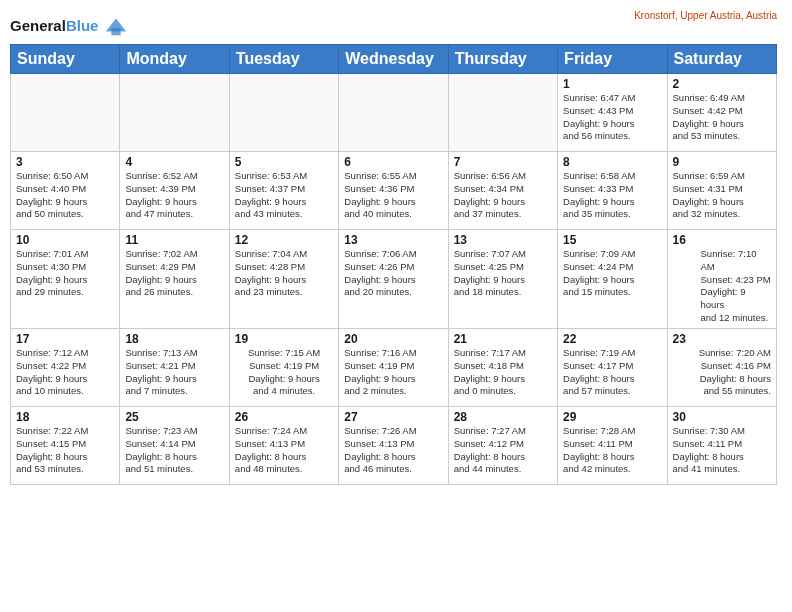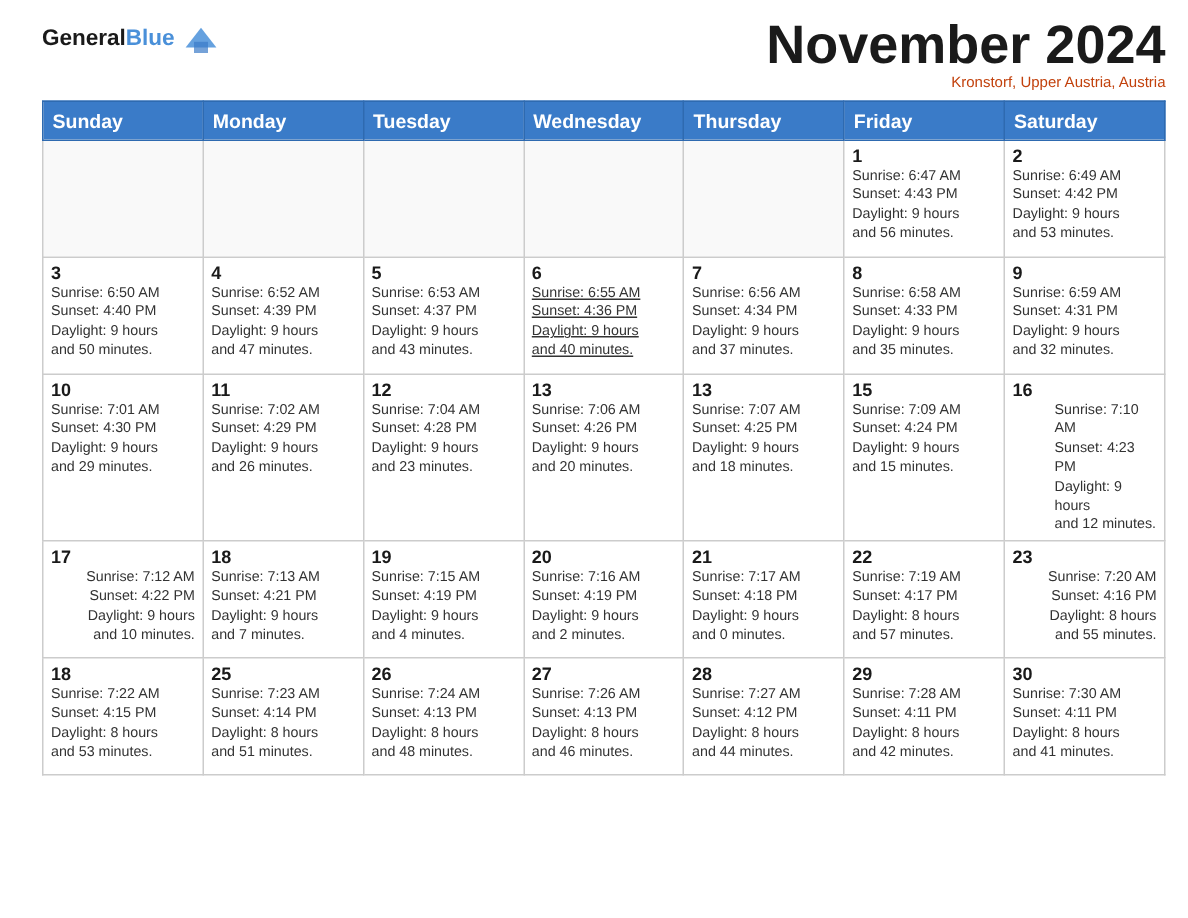--- a/index.html
+++ b/index.html
@@ -5,21 +5,21 @@
     * { margin: 0; padding: 0; box-sizing: border-box; }
     body {
       font-family: Arial, sans-serif;
       background: #fff;
       width: 792px;
       height: 612px;
       overflow: hidden;
     }
     .container {
       width: 792px;
-      padding: 10px 15px 5px 28px;
+      padding: 10px 15px 5px 10px;
     }
     .header-row {
       display: flex;
       align-items: flex-start;
       justify-content: space-between;
       margin-bottom: 6px;
     }
     .logo {
       display: flex;
       align-items: center;
@@ -53,21 +53,21 @@
       color: #c2410c;
     }
     .calendar-table {
       width: 100%;
       border-collapse: collapse;
       table-layout: fixed;
     }
     .calendar-table th {
       background-color: #3a7bc8;
       color: #fff;
-      font-size: 13px;
+      font-size: 16px;
       font-weight: bold;
       text-align: left;
       padding: 5px 6px;
       border: 1px solid #2e6ab0;
     }
     .calendar-table td {
       border: 1px solid #ccc;
       vertical-align: top;
       padding: 3px 5px;
       font-size: 10px;
@@ -101,21 +101,20 @@
         <div style="display:flex;align-items:center;">
           <span class="logo-text">General<span>Blue</span></span>
           <svg class="logo-icon" viewBox="0 0 30 24" xmlns="http://www.w3.org/2000/svg">
             <path d="M4 18 L15 4 L26 18 Z" fill="#4a90d9" opacity="0.85"></path>
             <path d="M10 22 L20 22 L20 14 L10 14 Z" fill="#3a7bc8" opacity="0.7"></path>
           </svg>
         </div>
       </div>
     </div>
     <div class="title-block">
-      <div class="month-title">November 2024</div>
       <div class="location">Kronstorf, Upper Austria, Austria</div>
     </div>
   </div>
 
   <table class="calendar-table">
     <thead>
       <tr>
       <th>Sunday</th>
           <th>Monday</th>
           <th>Tuesday</th>
@@ -164,21 +163,21 @@
           </td>
           <td>
             <span class="day-number">5</span>
             <div class="day-info" style="white-space: pre-line;">Sunrise: 6:53 AM
 Sunset: 4:37 PM
 Daylight: 9 hours
 and 43 minutes.</div>
           </td>
           <td>
             <span class="day-number">6</span>
-            <div class="day-info" style="white-space: pre-line; text-decoration: underline;">Sunrise: 6:55 AM
+            <div class="day-info" style="white-space: pre-line;">Sunrise: 6:55 AM
 Sunset: 4:36 PM
 Daylight: 9 hours
 and 40 minutes.</div>
           </td>
           <td>
             <span class="day-number">7</span>
             <div class="day-info" style="white-space: pre-line;">Sunrise: 6:56 AM
 Sunset: 4:34 PM
 Daylight: 9 hours
 and 37 minutes.</div>
@@ -245,35 +244,35 @@
             <span class="day-number">16</span>
             <div class="day-info" style="white-space: pre-line; margin-left: 28px;">Sunrise: 7:10 AM
 Sunset: 4:23 PM
 Daylight: 9 hours
 and 12 minutes.</div>
           </td>
         </tr>
         <tr>
           <td>
             <span class="day-number">17</span>
-            <div class="day-info" style="white-space: pre-line; text-align: right;">Sunrise: 7:12 AM
+            <div class="day-info" style="white-space: pre-line;">Sunrise: 7:12 AM
 Sunset: 4:22 PM
 Daylight: 9 hours
 and 10 minutes.</div>
           </td>
           <td>
             <span class="day-number">18</span>
             <div class="day-info" style="white-space: pre-line;">Sunrise: 7:13 AM
 Sunset: 4:21 PM
 Daylight: 9 hours
 and 7 minutes.</div>
           </td>
           <td>
             <span class="day-number">19</span>
-            <div class="day-info" style="white-space: pre-line;">Sunrise: 7:15 AM
+            <div class="day-info" style="white-space: pre-line; text-align: center;">Sunrise: 7:15 AM
 Sunset: 4:19 PM
 Daylight: 9 hours
 and 4 minutes.</div>
           </td>
           <td>
             <span class="day-number">20</span>
             <div class="day-info" style="white-space: pre-line;">Sunrise: 7:16 AM
 Sunset: 4:19 PM
 Daylight: 9 hours
 and 2 minutes.</div>

